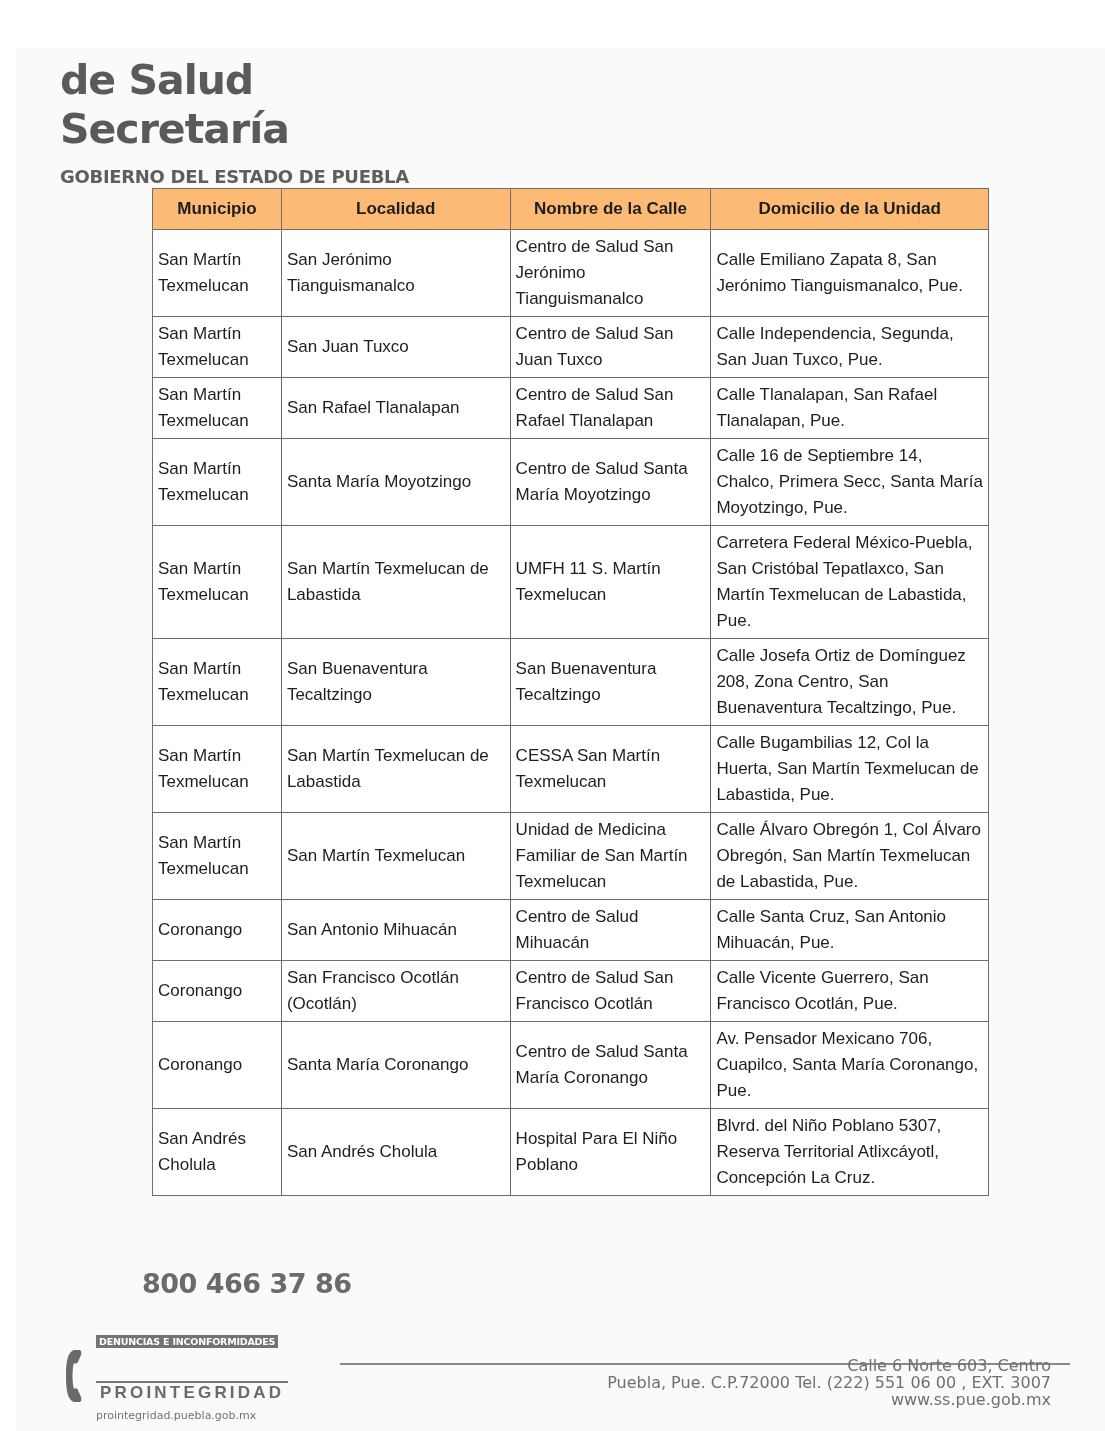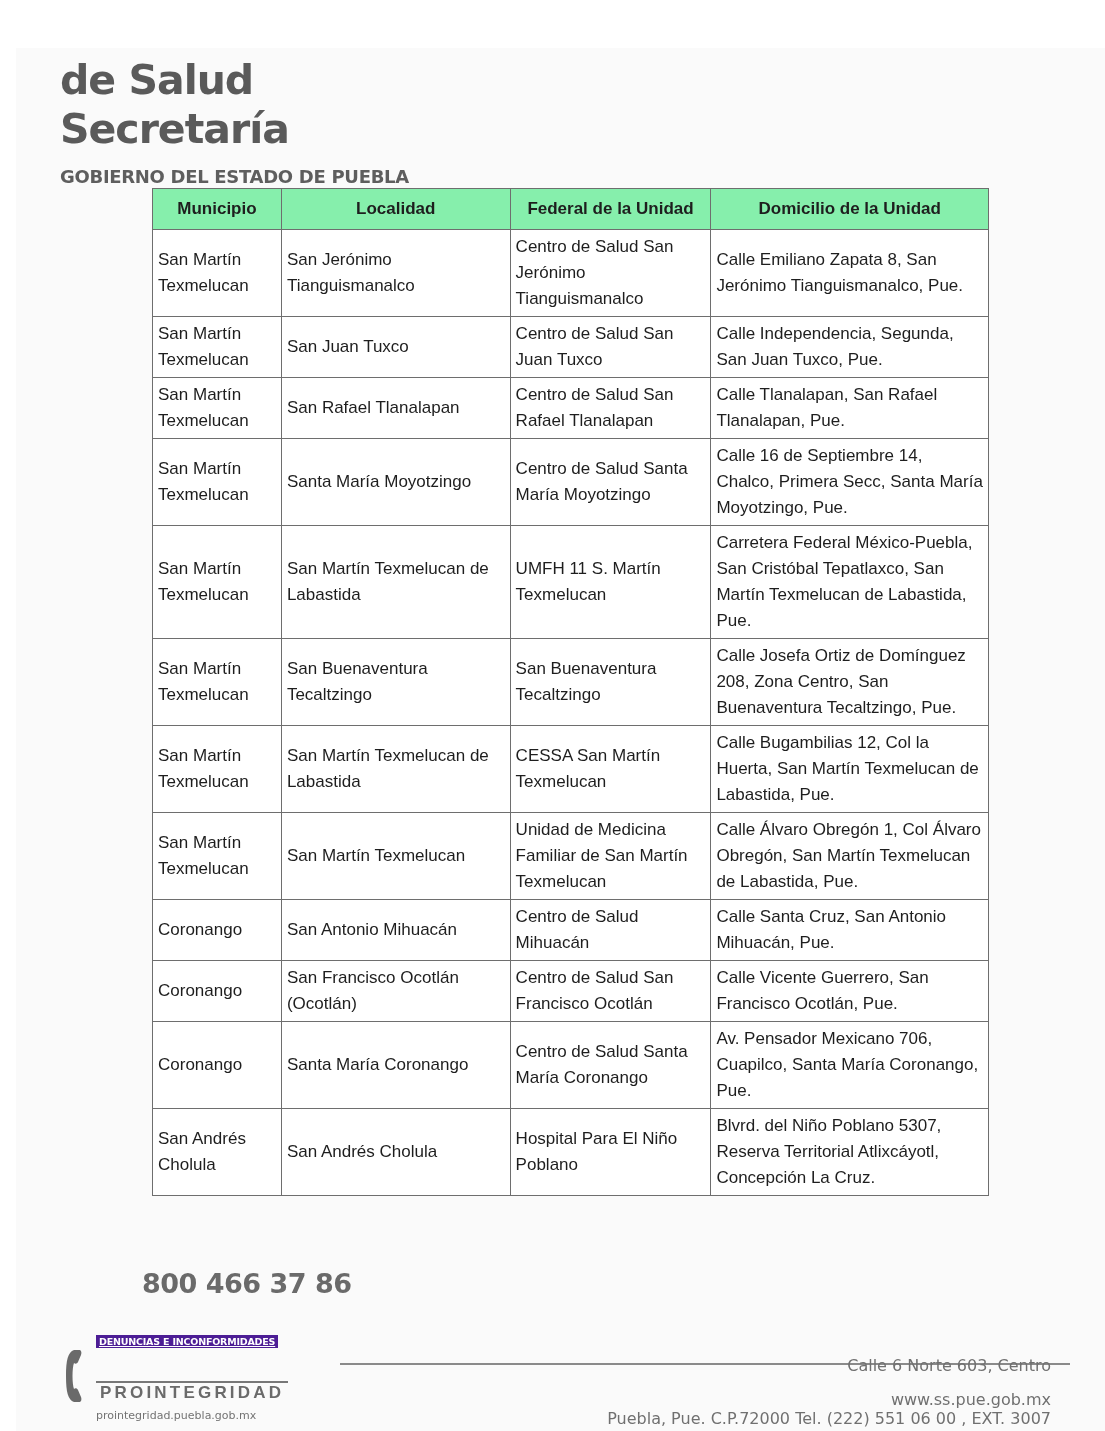--- a/index.html
+++ b/index.html
@@ -17,48 +17,48 @@
     .logo-sub {
       position: absolute; left: 60px; top: 166px; font-family: "DejaVu Sans", sans-serif;
       font-weight: bold; font-size: 18px; color: #5e5e5e; letter-spacing: -0.3px;
     }
     table.units {
       position: absolute; left: 152px; top: 188px; width: 837px; border-collapse: collapse;
       font-family: "Liberation Sans", sans-serif; font-size: 17px; color: #1e1e1e; background: #fff;
     }
     table.units th, table.units td { border: 1.5px solid #6e6e6e; }
     table.units th {
-      background: #86efac; font-weight: bold; height: 40px; padding: 0 6px; text-align: center; font-size: 17px;
+      background: #fdba74; font-weight: bold; height: 40px; padding: 0 6px; text-align: center; font-size: 17px;
     }
     table.units td { padding: 4px 5px; line-height: 26px; vertical-align: middle; text-align: left; }
     col.c1 { width: 129px; } col.c2 { width: 229px; } col.c3 { width: 201px; } col.c4 { width: 278px; }
     .footer-badge {
-      position: absolute; left: 96px; top: 1335px; background: #4c1d95; color: #fff;
-      font-family: "DejaVu Sans", sans-serif; font-weight: bold; font-size: 9.5px; padding: 1px 3px; letter-spacing: -0.2px; text-decoration: underline;
+      position: absolute; left: 96px; top: 1335px; background: #737373; color: #fff;
+      font-family: "DejaVu Sans", sans-serif; font-weight: bold; font-size: 9.5px; padding: 1px 3px; letter-spacing: -0.2px;
     }
     .phone-icon { position: absolute; left: 64px; top: 1348px; width: 30px; height: 56px; }
     .phone-number {
       position: absolute; left: 94px; top: 1268px; font-family: "DejaVu Sans", sans-serif;
       font-weight: bold; font-size: 27px; color: #6a6a6a; letter-spacing: -0.5px; margin-left: 48px;
     }
     .phone-rule { position: absolute; left: 96px; top: 1381px; width: 192px; height: 1.5px; background: #777; }
     .prointegridad {
       position: absolute; left: 100px; top: 1383px; font-family: Liberation Sans, sans-serif;
       font-weight: bold; font-size: 17px; letter-spacing: 3.2px; color: #6a6a6a;
     }
     .pro-url {
       position: absolute; left: 96px; top: 1409px; font-family: "DejaVu Sans", sans-serif;
       font-size: 11px; color: #737373;
     }
     .footer-rule { position: absolute; left: 340px; top: 1363px; width: 730px; height: 1.5px; background: #8a8a8a; }
     .addr {
       position: absolute; right: 54px; font-family: "DejaVu Sans", sans-serif; font-size: 16px; color: #707070; text-align: right; white-space: nowrap;
     }
     .addr1 { top: 1356px; }
-    .addr2 { top: 1373px; margin-top: 36px; }
+    .addr2 { top: 1373px; }
     .addr3 { top: 1390px; }
   </style>
 </head>
 <body>
 
 <div class="page"></div>
 
 <div class="logo-title">
   <div>de Salud</div>
   <div>Secretaría</div>
@@ -69,21 +69,21 @@
   <colgroup>
       <col class="c1">
       <col class="c2">
       <col class="c3">
       <col class="c4">
     </colgroup>
   <thead>
     <tr>
       <th>Municipio</th>
       <th>Localidad</th>
-      <th>Federal de la Unidad</th>
+      <th>Nombre de la Calle</th>
       <th>Domicilio de la Unidad</th>
     </tr>
   </thead>
   <tbody id="table-body">
       <tr>
         <td>San Martín Texmelucan</td>
         <td>San Jerónimo Tianguismanalco</td>
         <td>Centro de Salud San Jerónimo Tianguismanalco</td>
         <td>Calle Emiliano Zapata 8, San Jerónimo Tianguismanalco, Pue.</td>
       </tr>

